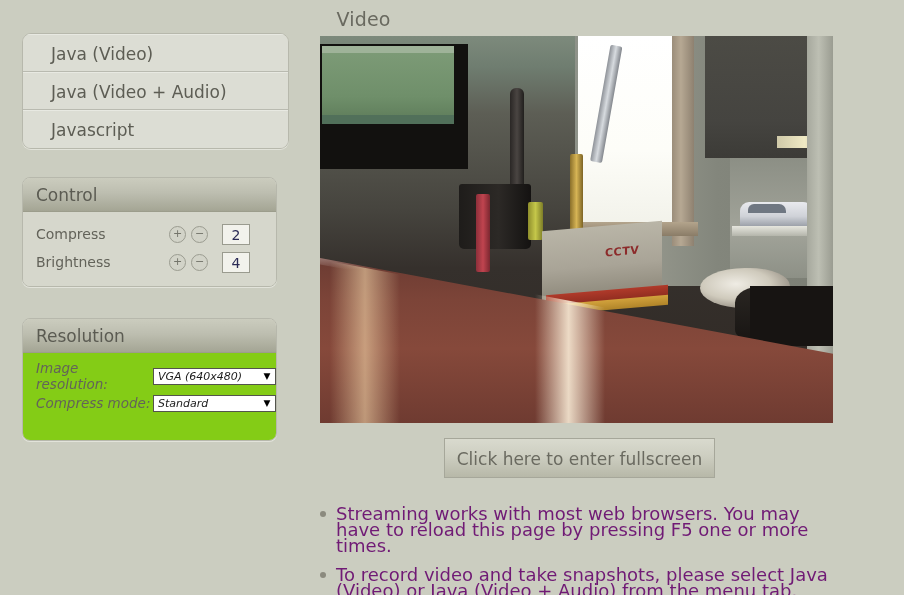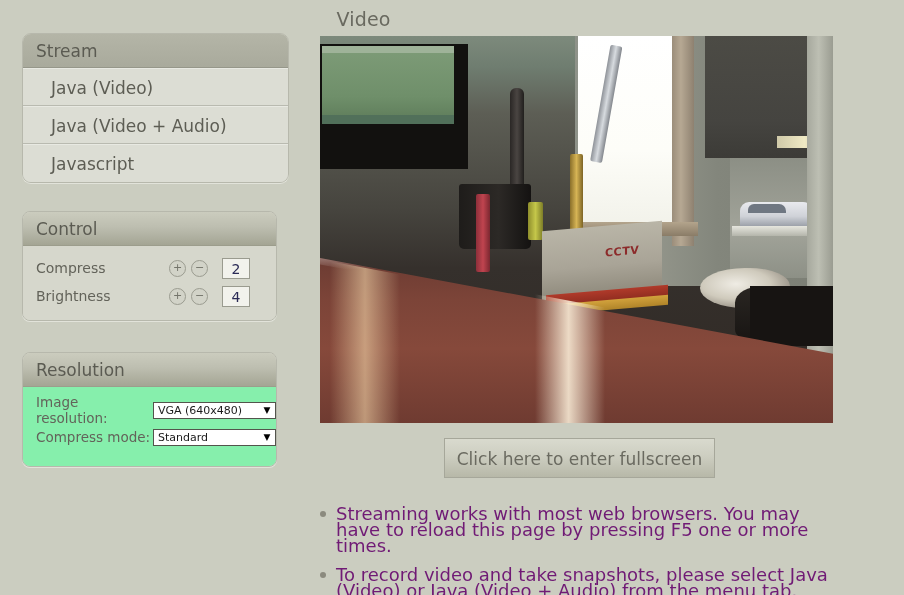--- a/index.html
+++ b/index.html
@@ -130,22 +130,23 @@
     box-sizing: border-box;
     cursor: text;
   }
 
   
   #resolution-panel {
     width: 253px;
     margin-top: 31px;
   }
   .res-body {
-    padding: 8px 0 14px 0;
-    background: #86efac;
+    padding: 8px 0 22px 0;
+    background: #84cc16;
+    font-style: italic;
   }
   .res-row {
     display: flex;
     align-items: center;
     height: 24px;
     margin: 3px 0;
     padding-left: 13px;
   }
   .res-label {
     font-size: 13.5px;
@@ -392,21 +393,20 @@
   }
 </style>
 </head>
 <body style="background: rgb(203, 205, 192);">
 
 <div id="page-title">Video</div>
 
 <div id="left-col">
 
   <div class="panel" id="stream-panel">
-    <div class="panel-header">Stream</div>
     <div class="stream-item">Java (Video)</div>
     <div class="stream-item">Java (Video + Audio)</div>
     <div class="stream-item">Javascript</div>
   </div>
 
   <div class="panel" id="control-panel">
     <div class="panel-header">Control</div>
     <div class="ctrl-body">
 
       <div class="ctrl-row">

